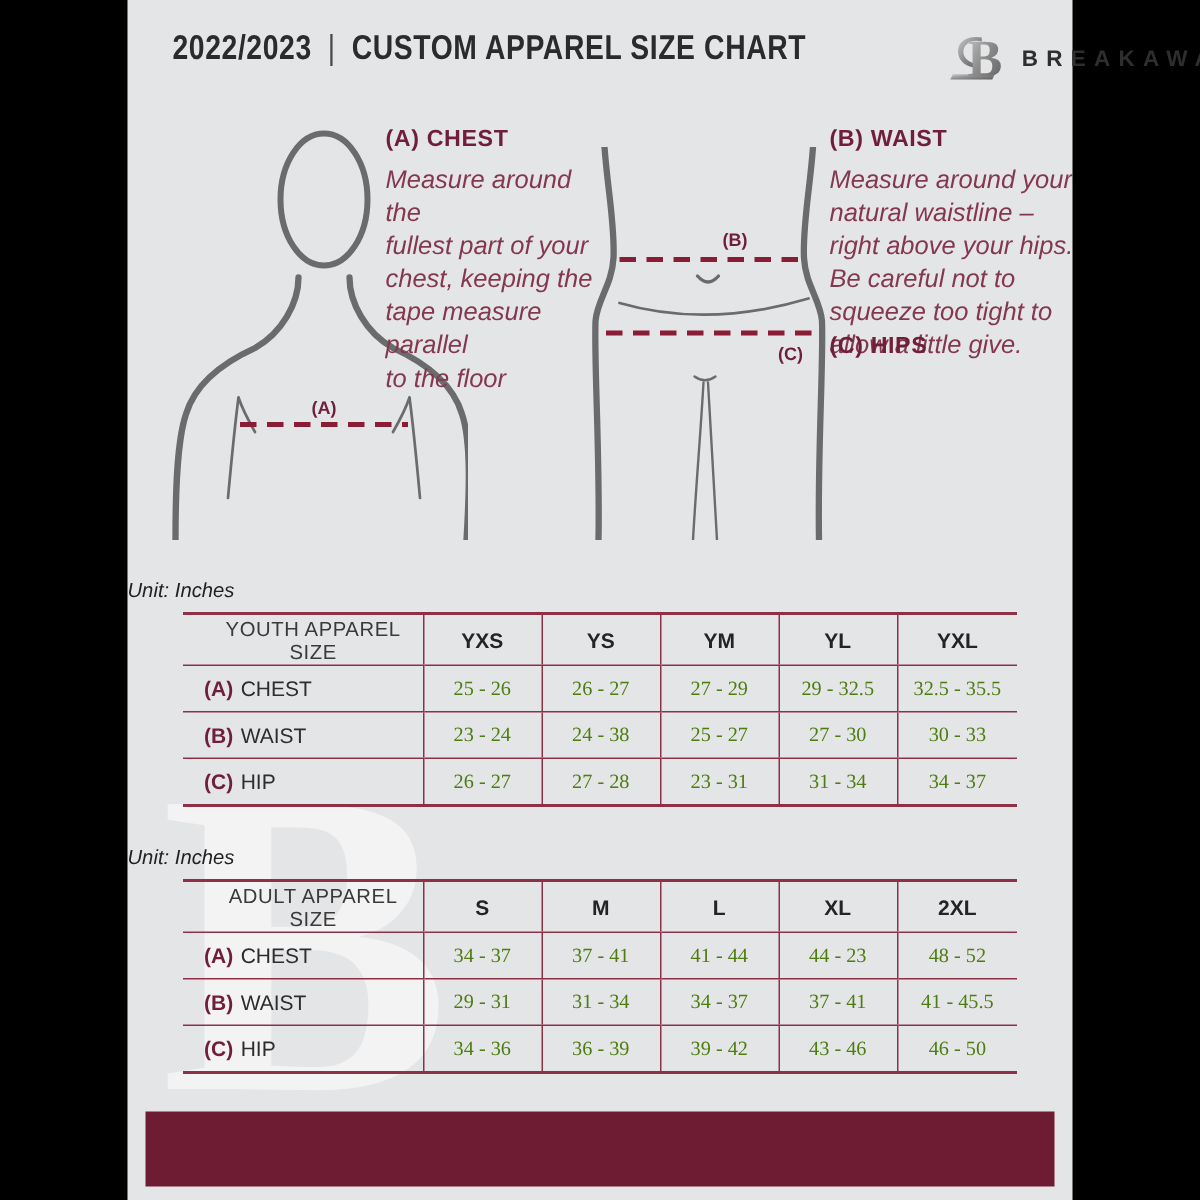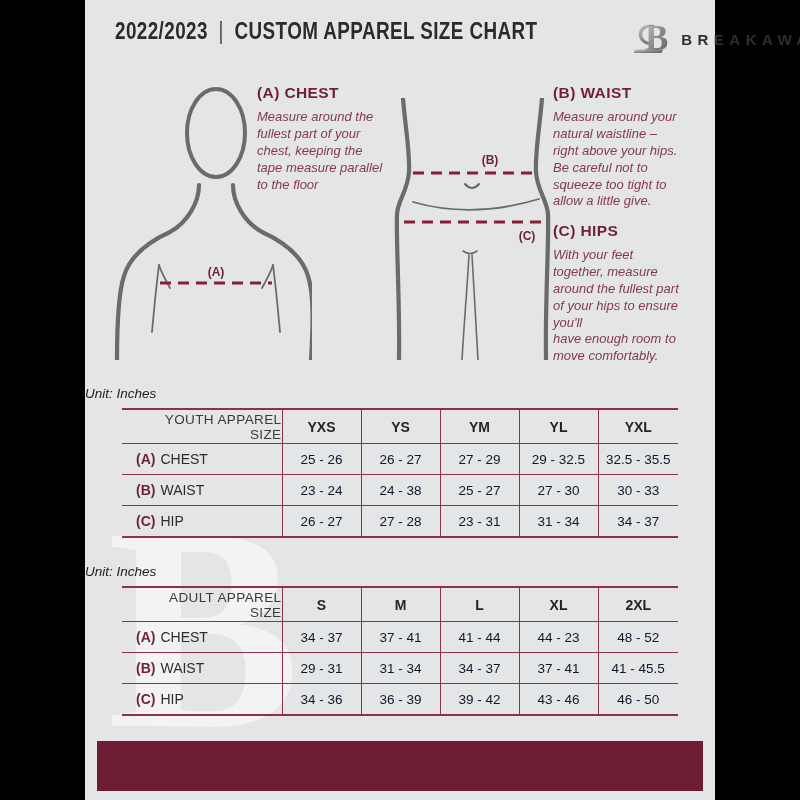--- a/index.html
+++ b/index.html
@@ -24,21 +24,21 @@
     align-items:flex-start;justify-content:space-between;}
   .hdr-title{display:inline-block;transform:scaleX(0.82);transform-origin:left center;
     white-space:nowrap;font-weight:700;font-size:23px;color:#2b2b2b;letter-spacing:0.5px;}
   .hdr-title .pipe{font-weight:400;margin:0 13px;color:#4a4a4a;}
   .brand{display:flex;align-items:center;gap:9px;}
   .brand-name{font-weight:700;font-size:15px;letter-spacing:5.5px;color:#2e2e2e;}
   
   .ins{position:absolute;}
   .ins h3{margin:0 0 7px 0;font-size:15.5px;font-weight:700;color:var(--maroon-head);
     letter-spacing:0.4px;}
-  .ins p{margin:0;font-size:13px;font-style:italic;line-height:1.3;color:var(--maroon-body);
+  .ins p{margin:0;font-size:17px;font-style:italic;line-height:1.3;color:var(--maroon-body);
     white-space:pre-line;font-weight:500;}
   .ins-chest{left:172px;top:84px;width:150px;}
   .ins-waist{left:468px;top:84px;width:168px;}
   .ins-hips{left:468px;top:222px;width:176px;}
   
   .fig{position:absolute;}
   .fig-chest{left:27px;top:82px;}
   .fig-waist{left:308px;top:98px;}
   svg text.diag-label{font-family:"Liberation Sans",sans-serif;font-size:12px;font-weight:700;
     fill:var(--maroon-head);}
@@ -51,26 +51,26 @@
   .ad-title{top:544px;} .ad-unit{top:564px;}
   
   table.size-table{position:absolute;left:37px;width:556px;border-collapse:collapse;
     table-layout:fixed;border-top:2px solid var(--tborder);border-bottom:2px solid var(--tborder);}
   .yt-table{top:408px;} .ad-table{top:586px;}
   .size-table th,.size-table td{padding:0;}
   .size-table th{height:33px;border-bottom:1.8px solid var(--tborder);}
   .size-table td{height:30px;border-bottom:1.8px solid var(--tborder);}
   .size-table tr:last-child td{border-bottom:none;}
   .size-table th+th, .size-table td+td{border-left:1.6px solid var(--tborder);}
-  th.label-cell{text-align:right;padding-left:14px;font-weight:400;font-size:13.5px;
+  th.label-cell{text-align:center;padding-left:14px;font-weight:400;font-size:13.5px;
     letter-spacing:0.4px;color:#3a3a3a;}
   th.size-cell{font-weight:700;font-size:14px;color:#242424;}
   td.row-label{text-align:left;padding-left:14px;font-size:14px;color:var(--ink);}
   td.row-label .pfx{font-weight:700;color:var(--maroon-head);margin-right:5px;}
-  td.val{text-align:center;font-size:13.5px;color:#0f172a;}
+  td.val{text-align:center;font-size:13.5px;color:#4d7c0f;font-family:Liberation Serif, serif;}
   
   .footer-bar{position:absolute;left:12px;top:741px;width:606px;height:50px;background:var(--bar);}
 </style>
 </head>
 <body>
 
 <div class="page">
 
   <div class="watermark">B</div>
 
@@ -137,27 +137,20 @@
     <h3>(B) WAIST</h3>
     <p>Measure around your
 natural waistline –
 right above your hips.
 Be careful not to
 squeeze too tight to
 allow a little give.</p>
   </div>
   <div class="ins ins-hips">
     <h3>(C) HIPS</h3>
-    <p>With your feet
-together, measure
-around the fullest part
-of your hips to ensure
-you'll
-have enough room to
-move comfortably.</p>
   </div>
 
   <div class="sec-unit yt-unit">Unit: Inches</div>
 
   <table class="size-table yt-table">
     <colgroup>
         <col style="width:160px">
         <col style="width:79px">
         <col style="width:79px">
         <col style="width:79px">

